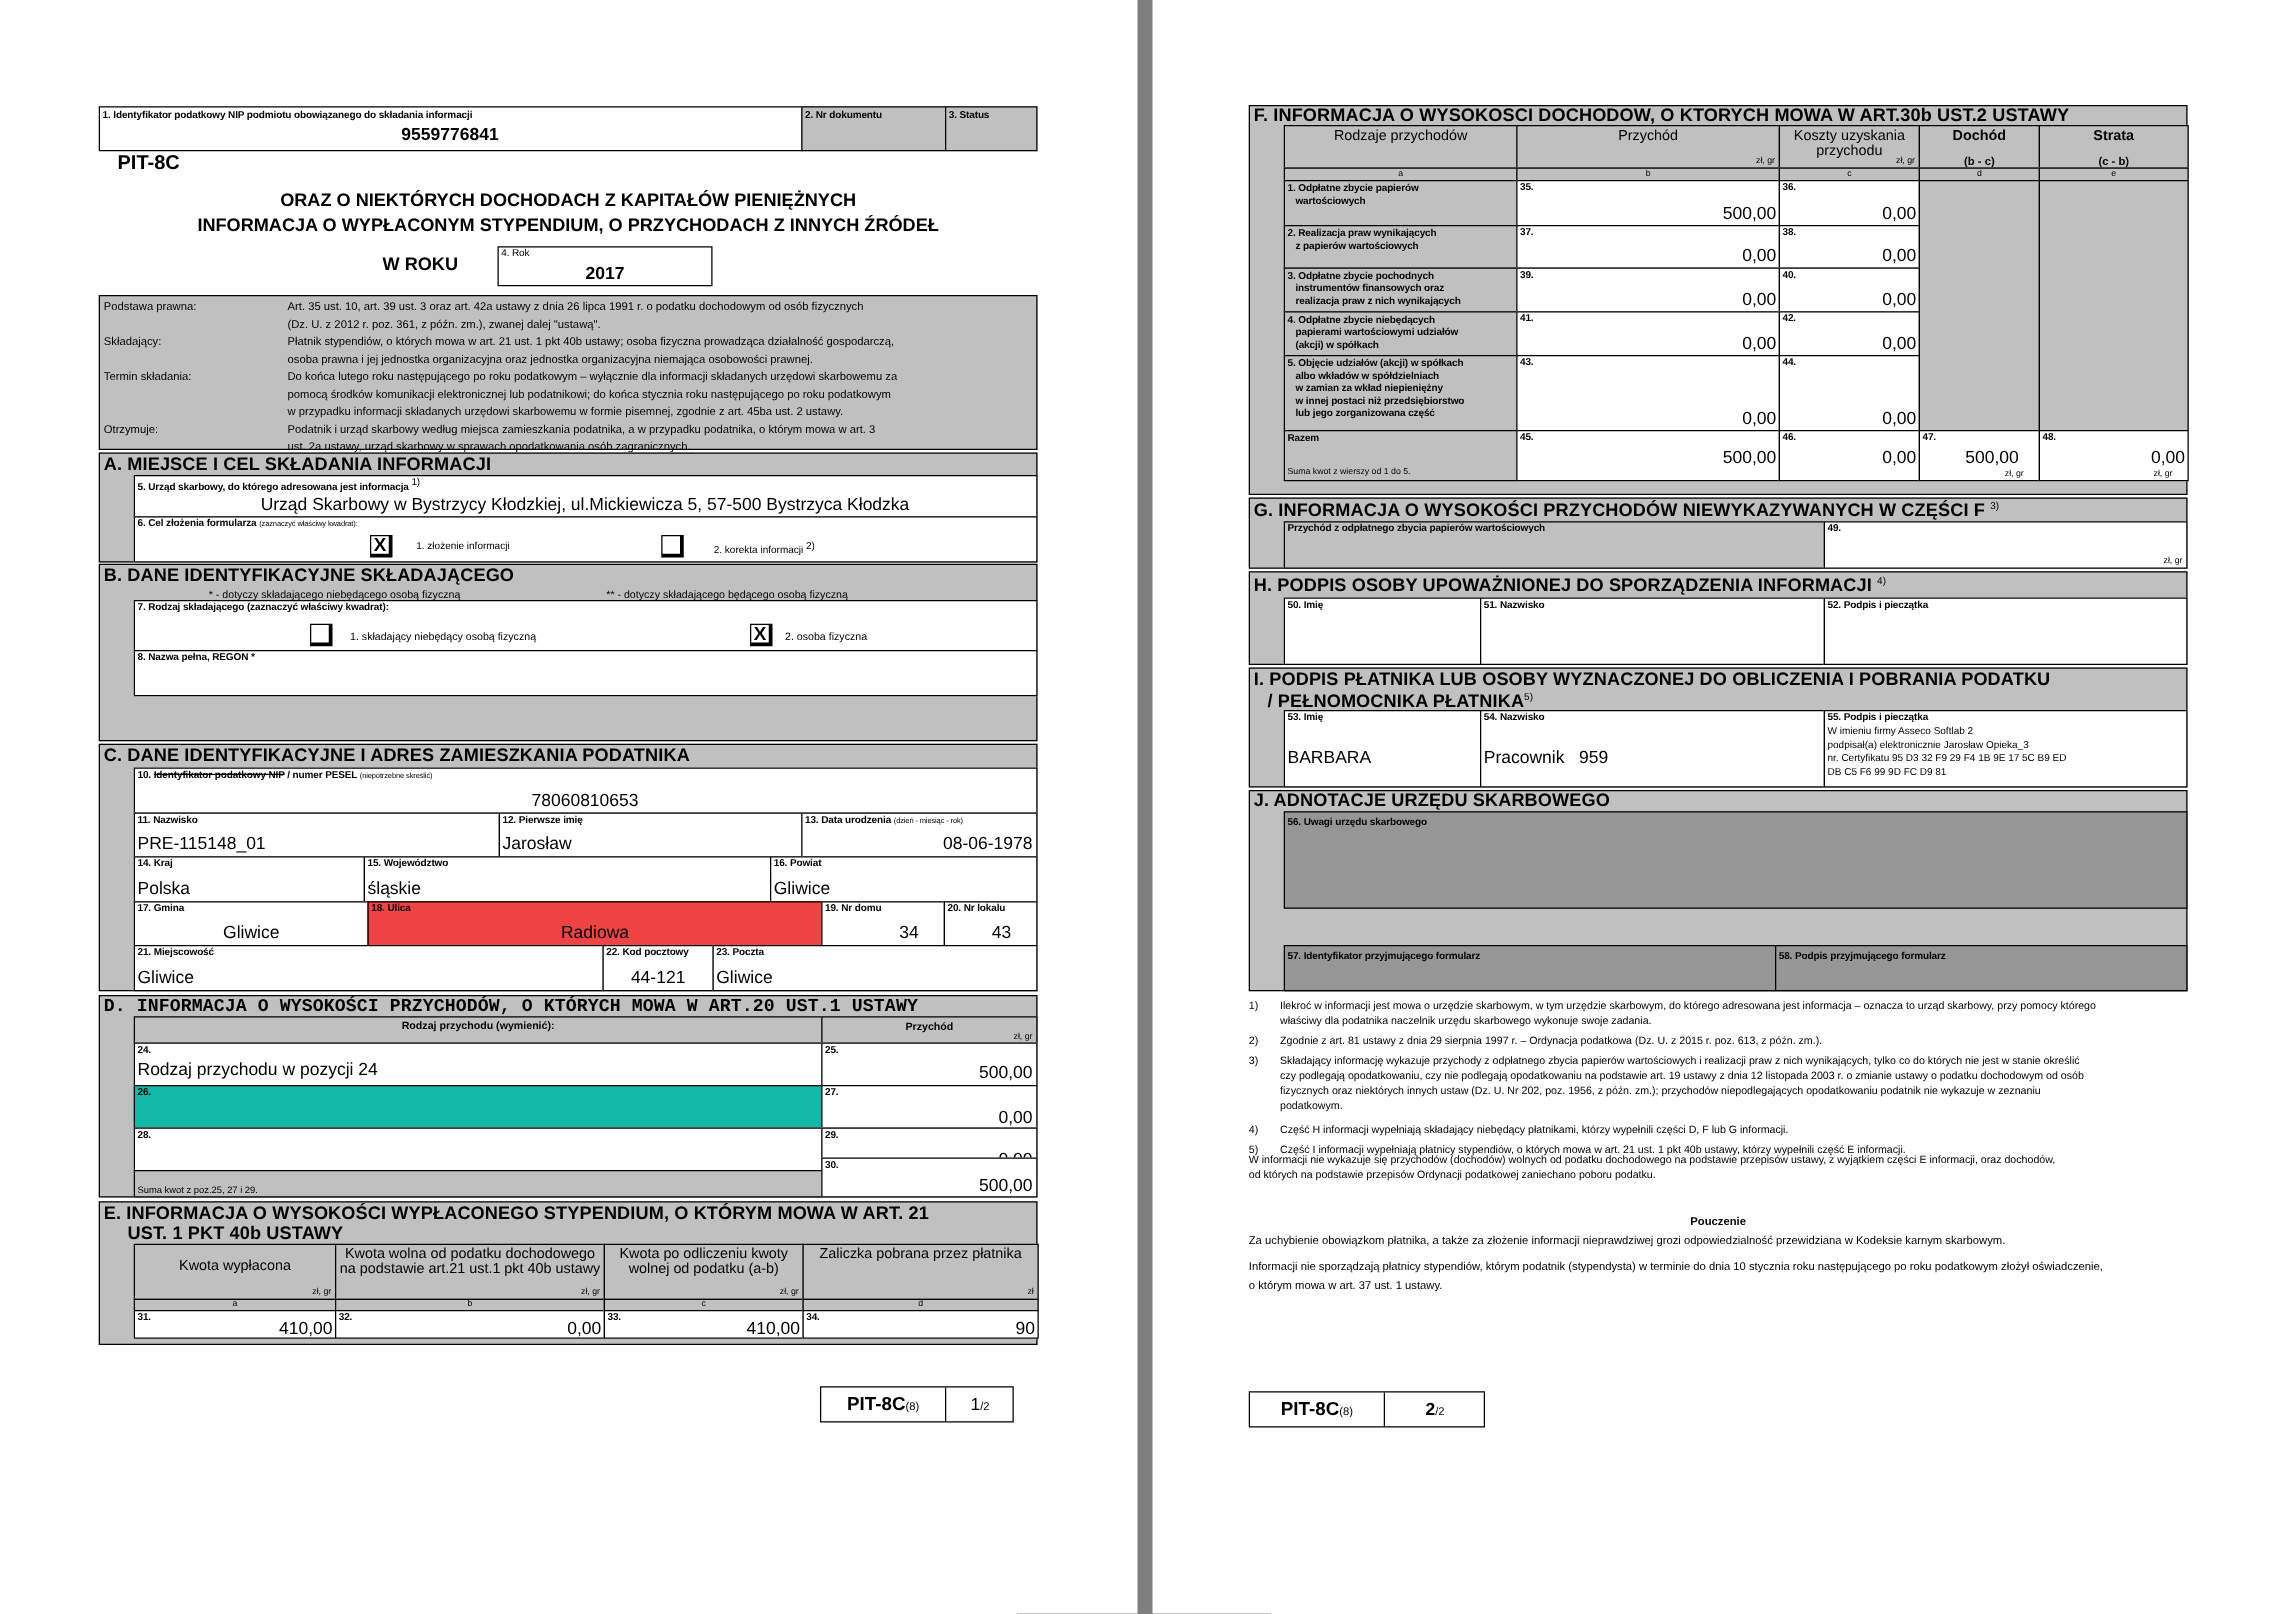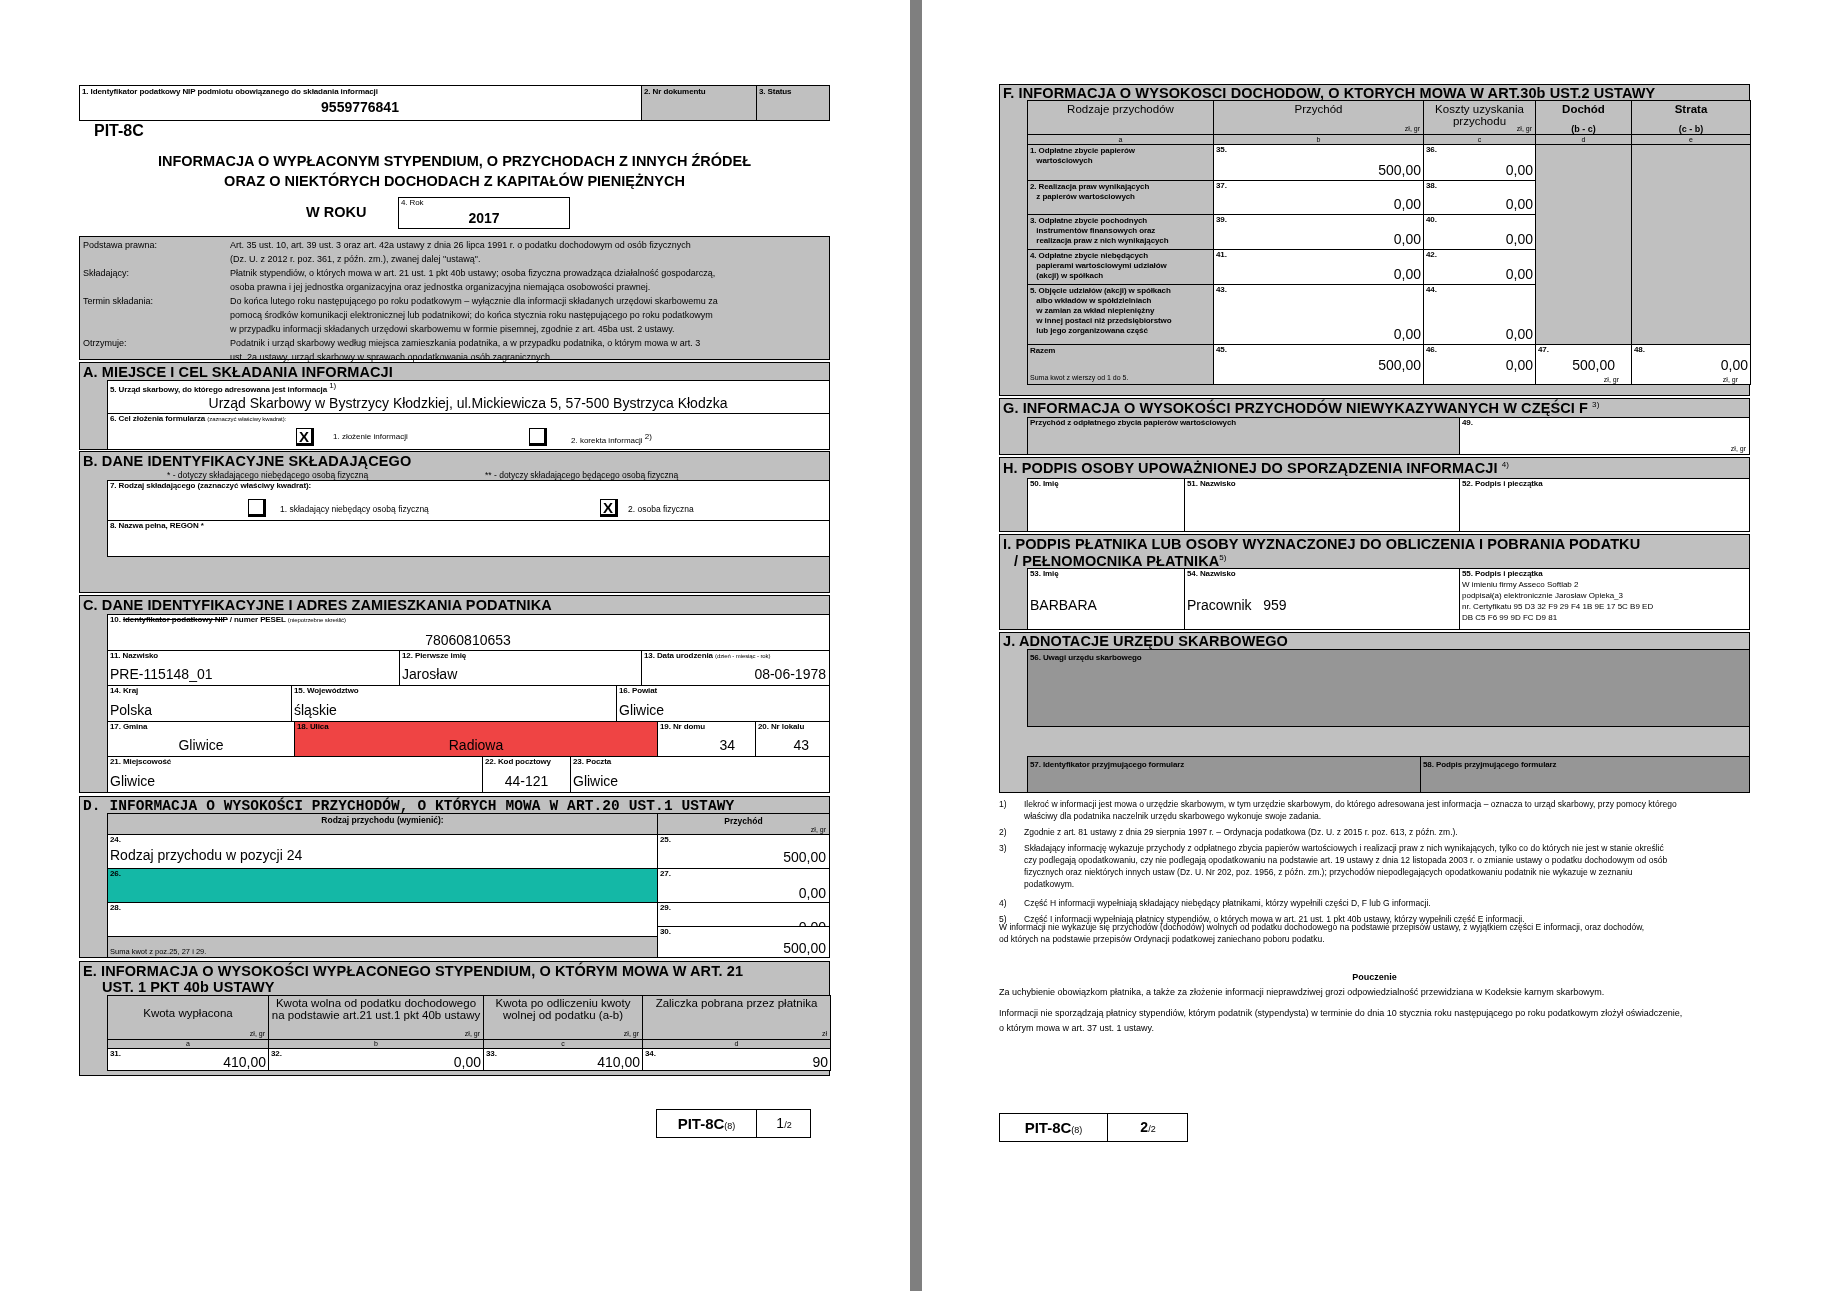--- a/index.html
+++ b/index.html
@@ -35,22 +35,22 @@
   </div>
   <div class="abs b gray" style="left:641px;top:85px;width:116px;height:36px;">
     <div class="lbl abs" style="left:2px;top:1px;">2. Nr dokumentu</div>
   </div>
   <div class="abs b gray" style="left:756px;top:85px;width:74px;height:36px;">
     <div class="lbl abs" style="left:2px;top:1px;">3. Status</div>
   </div>
 
   <div class="abs" style="left:94px;top:122px;font-size:16px;font-weight:bold;">PIT-8C</div>
   <div class="abs" style="left:79px;top:151px;width:751px;text-align:center;font-size:14.5px;font-weight:bold;line-height:20px;">
+    <div>ORAZ O NIEKTÓRYCH DOCHODACH Z KAPITAŁÓW PIENIĘŻNYCH</div>
     <div>INFORMACJA O WYPŁACONYM STYPENDIUM, O PRZYCHODACH Z INNYCH ŹRÓDEŁ</div>
-    <div>ORAZ O NIEKTÓRYCH DOCHODACH Z KAPITAŁÓW PIENIĘŻNYCH</div>
   </div>
   <div class="abs" style="left:306px;top:204px;font-size:14.5px;font-weight:bold;">W ROKU</div>
   <div class="abs" style="left:398px;top:197px;width:172px;height:32px;border:1px solid #000;border-bottom-width:1px;">
     <div class="lbl abs" style="left:2px;top:0;font-weight:normal;">4. Rok</div>
     <div class="abs" style="left:0;top:12px;width:170px;text-align:center;font-size:14px;font-weight:bold;">2017</div>
   </div>
 
   <div class="abs b gray" style="left:79px;top:236px;width:751px;height:124px;">
     <div class="small abs" style="left:3px;top:1px;">Podstawa prawna:</div>
     <div class="small abs" style="left:150px;top:1px;">Art. 35 ust. 10, art. 39 ust. 3 oraz art. 42a ustawy z dnia 26 lipca 1991 r. o podatku dochodowym od osób fizycznych</div>

